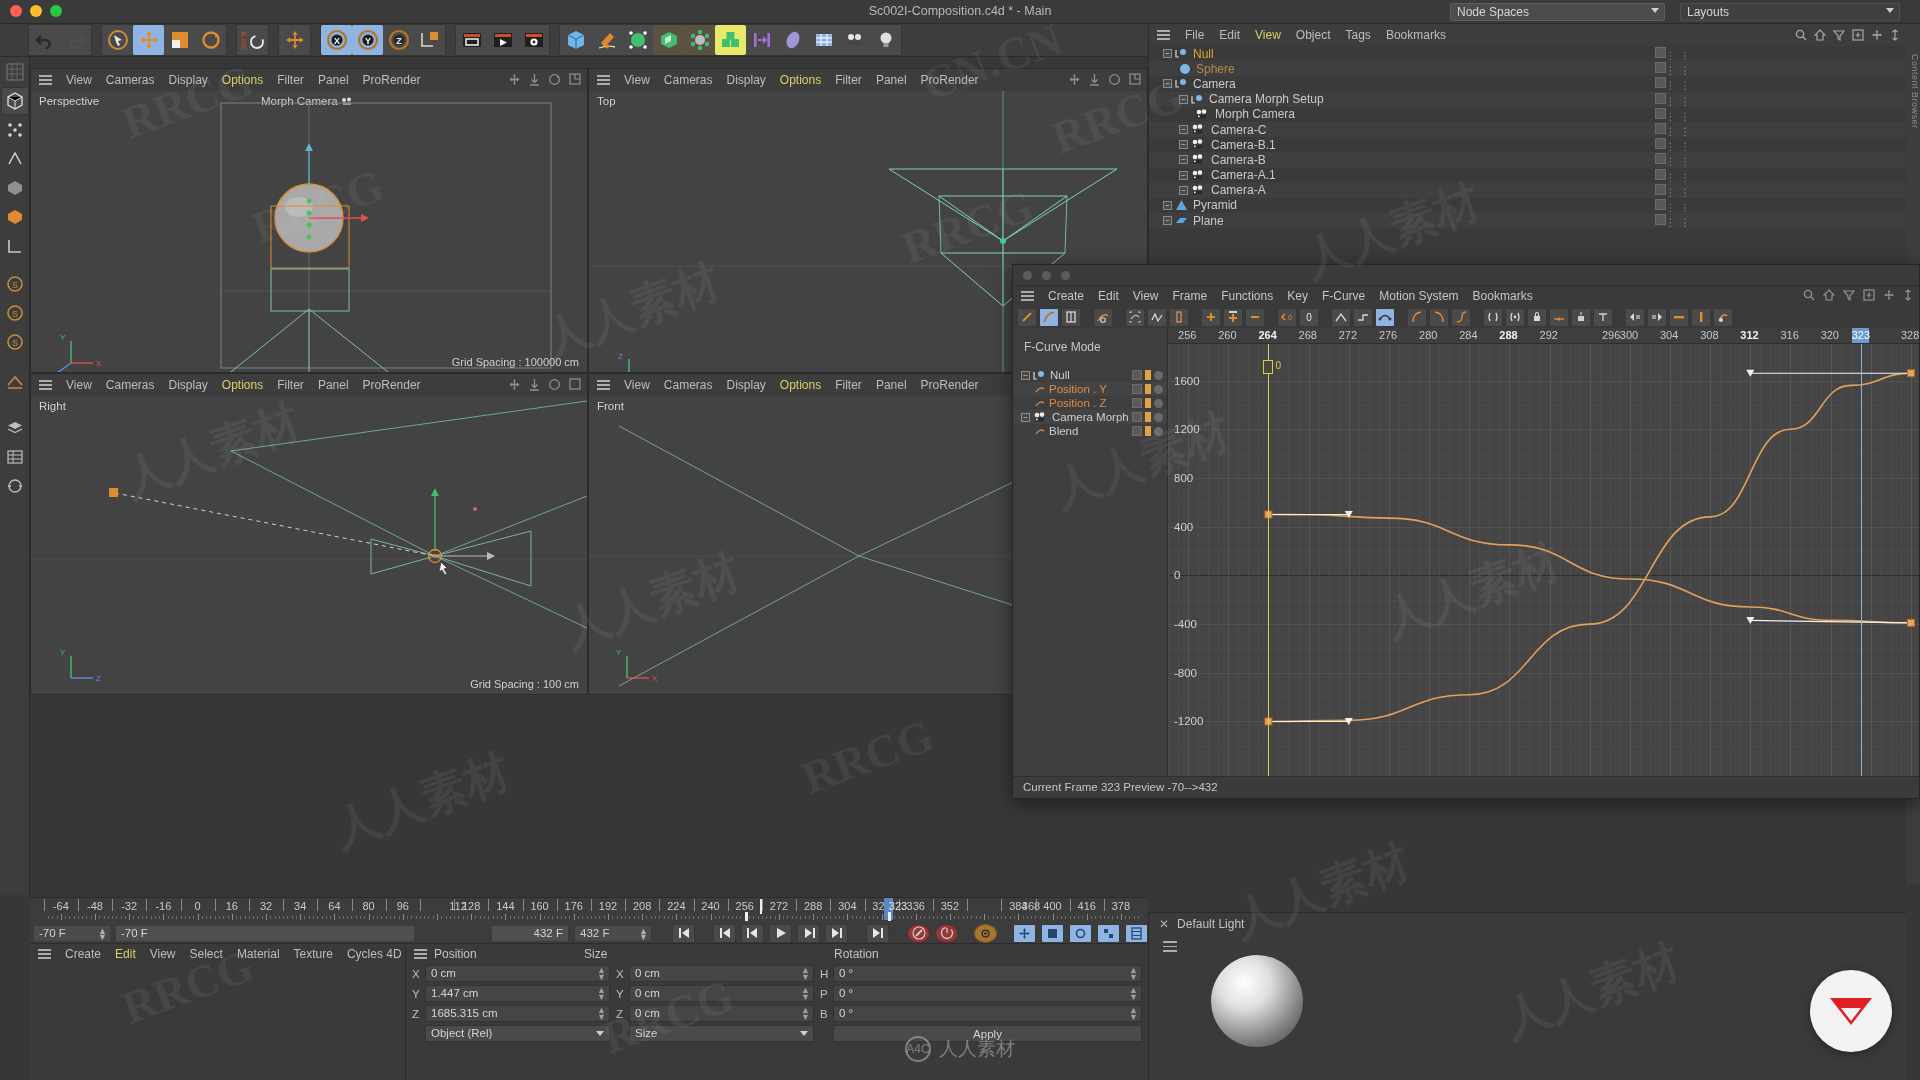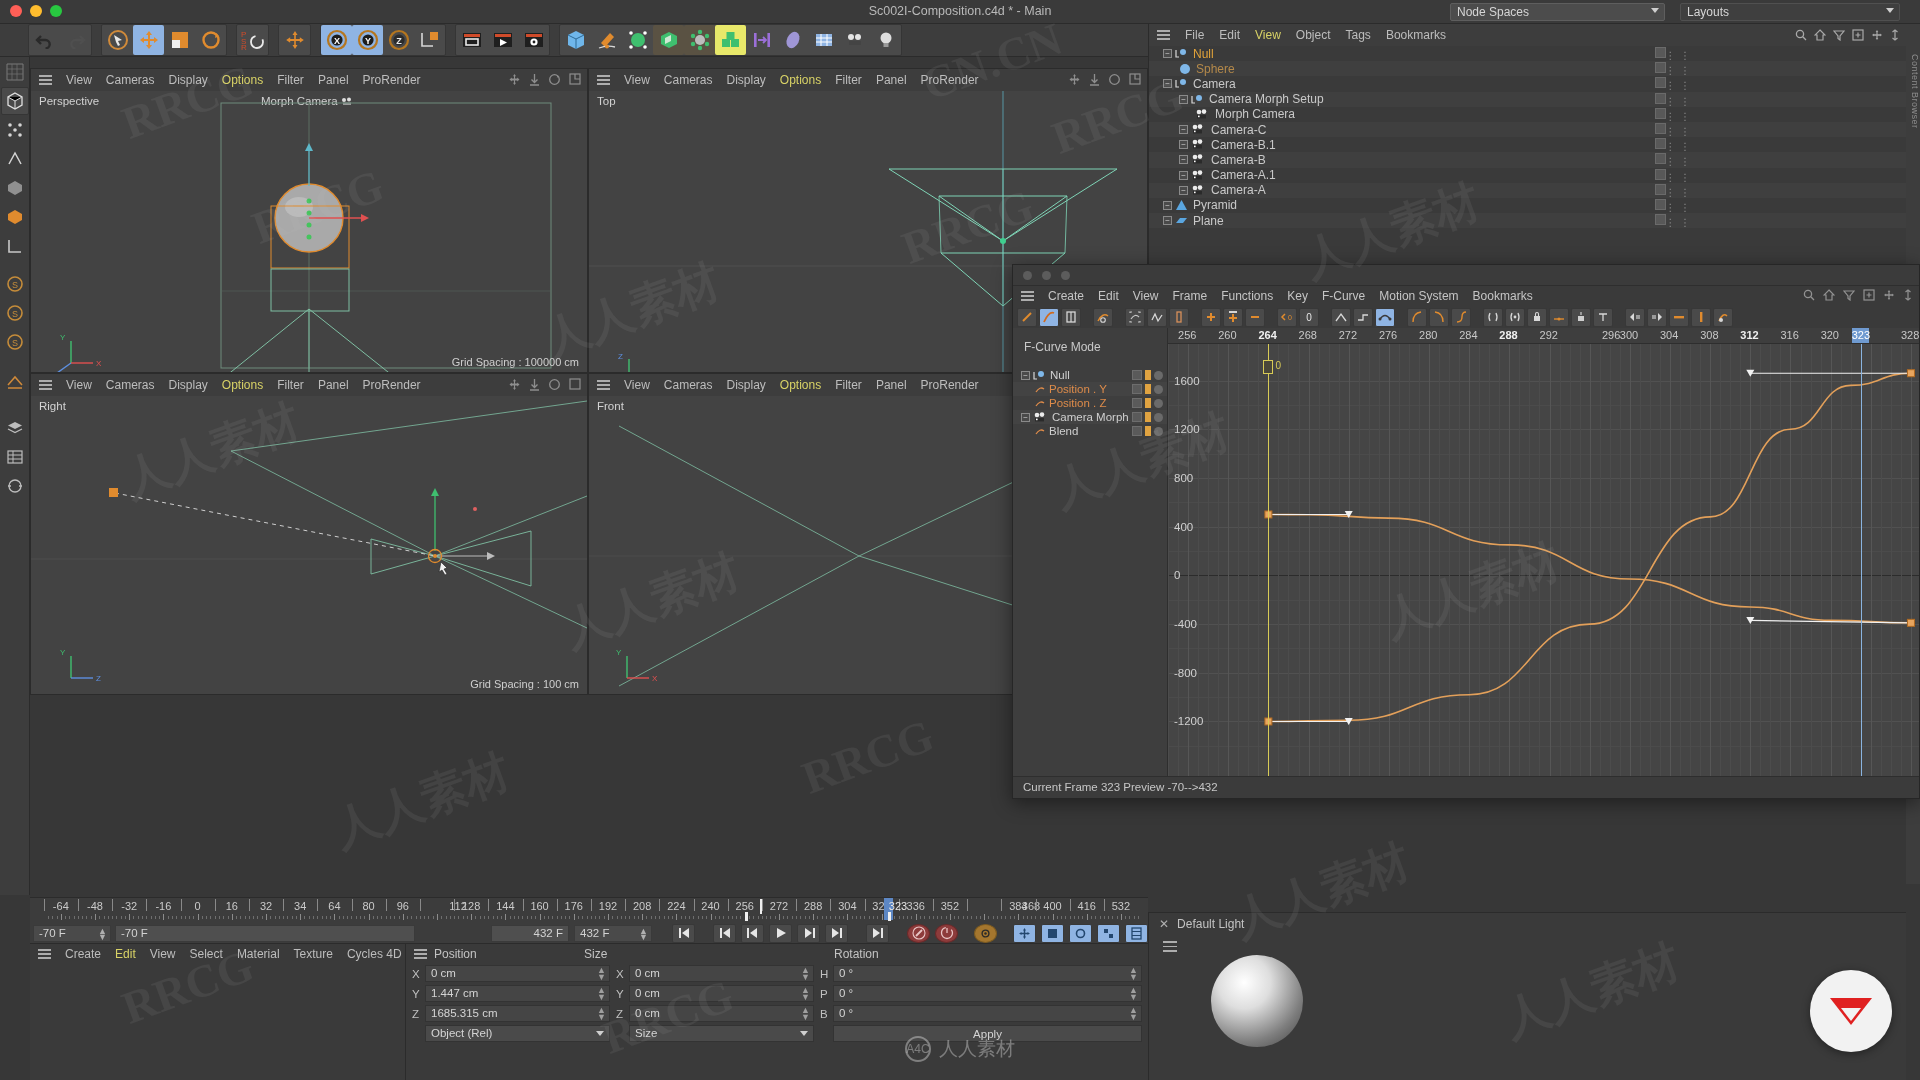--- a/index.html
+++ b/index.html
@@ -1485,21 +1485,21 @@
         <span class="bk" style="left: 919.922px;">352</span>
         <div class="bdiv" style="left: 902.922px;"></div>
         <span class="bk" style="left: 1001px;">368</span>
         <div class="bdiv" style="left: 937.118px;"></div>
         <span class="bk" style="left: 988.314px;">384</span>
         <div class="bdiv" style="left: 971.314px;"></div>
         <span class="bk" style="left: 1022.51px;">400</span>
         <div class="bdiv" style="left: 1005.51px;"></div>
         <span class="bk" style="left: 1056.71px;">416</span>
         <div class="bdiv" style="left: 1039.71px;"></div>
-        <span class="bk" style="left: 1090.9px;">532</span>
+        <span class="bk" style="left: 1090.9px;">378</span>
         <div class="bdiv" style="left: 1073.9px;"></div>
         <div class="btick sm" style="left: 18px;"></div>
         <div class="btick sm" style="left: 22.2745px;"></div>
         <div class="btick sm" style="left: 26.549px;"></div>
         <div class="btick" style="left: 30.8235px;"></div>
         <div class="btick sm" style="left: 35.098px;"></div>
         <div class="btick sm" style="left: 39.3725px;"></div>
         <div class="btick sm" style="left: 43.6471px;"></div>
         <div class="btick sm" style="left: 47.9216px;"></div>
         <div class="btick sm" style="left: 52.1961px;"></div>

